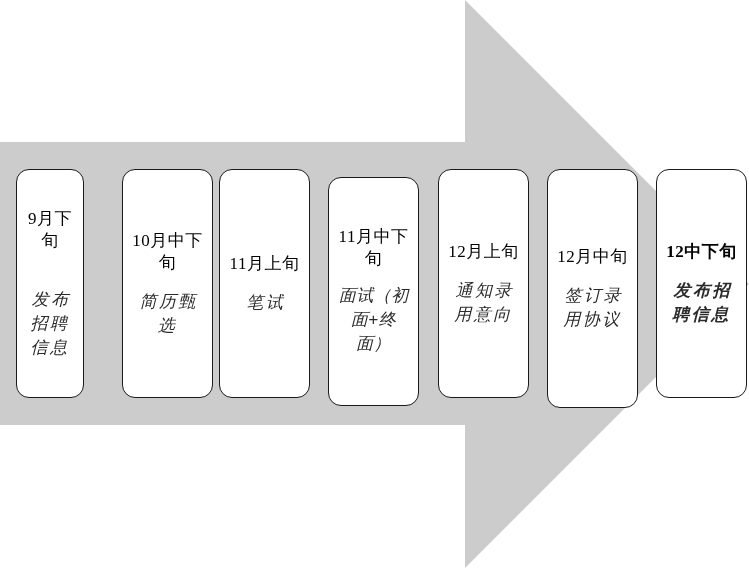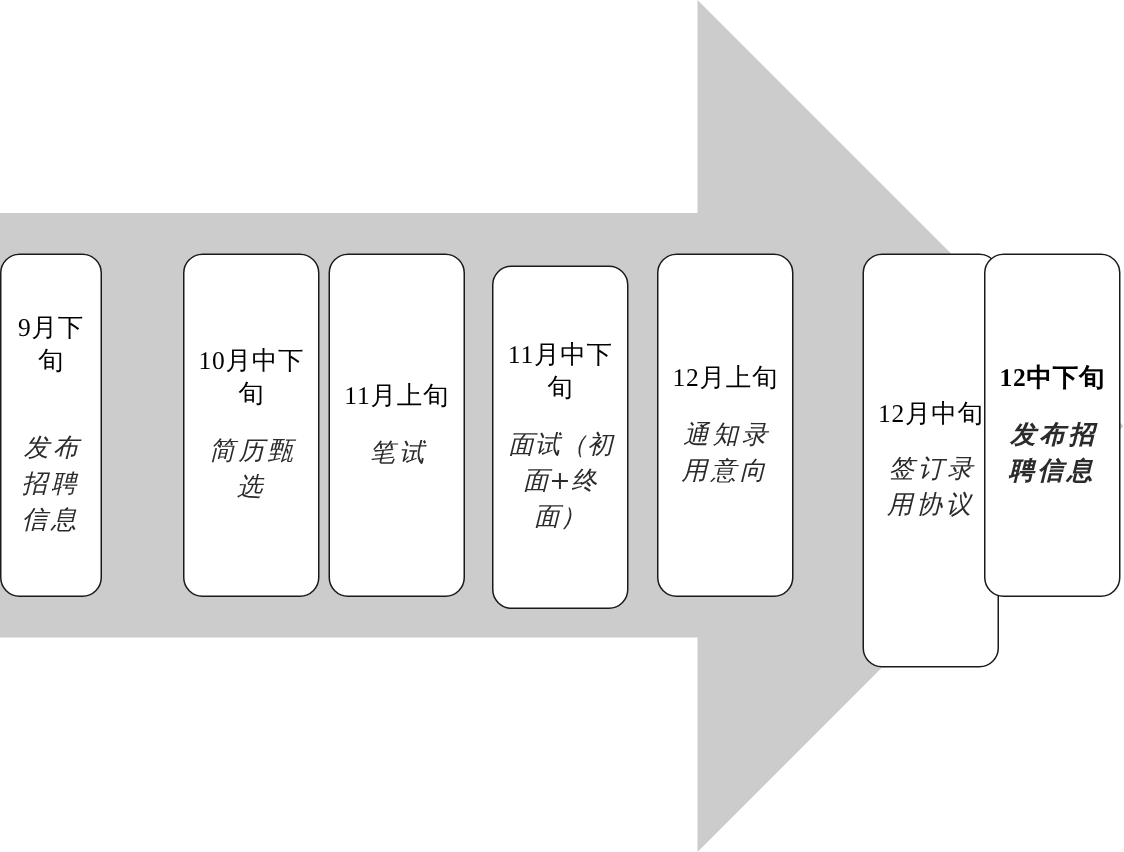--- a/index.html
+++ b/index.html
@@ -51,34 +51,34 @@
     text-align:center;
     width:100%;
     padding:0 6px;
     margin-top:14px;
     box-sizing:border-box;
     word-break:break-all;
     letter-spacing:2.5px;
     text-indent:2.5px;
     font-style:italic;
   }
-  .step-desc.tight{letter-spacing:0.5px;text-indent:0.5px;}
+  .step-desc.tight{letter-spacing:0.5px;text-indent:0.5px;font-family:Liberation Mono, monospace;}
 </style>
 </head>
 <body>
 
 <div id="canvas">
 
   <svg class="arrow-svg" width="749" height="568" viewBox="0 0 749 568">
     <polygon id="arrow-shape" points="0,142 465,142 465,0 749,284 465,568 465,425 0,425" fill="#cccccc"></polygon>
   </svg>
 
   <div class="boxes">
 
-    <div class="step-box" style="left: 0; width: 68px; top: 169px; height: 229px; background: rgb(255, 255, 255); border-color: rgb(26, 26, 26); border-radius: 13px; gap: 20px;">
+    <div class="step-box" style="left: 16px; width: 68px; top: 169px; height: 229px; background: rgb(255, 255, 255); border-color: rgb(26, 26, 26); border-radius: 13px; gap: 20px;">
       <div class="step-date">9月下旬</div>
       <div class="step-desc">发布招聘信息</div>
     </div>
 
     <div class="step-box" style="left: 110px; width: 91px; top: 169px; height: 229px; background: rgb(255, 255, 255); border-color: rgb(26, 26, 26); border-radius: 13px; margin-left: 12px;">
       <div class="step-date">10月中下旬</div>
       <div class="step-desc">简历甄选</div>
     </div>
 
     <div class="step-box" style="left: 219px; width: 91px; top: 169px; height: 229px; background: rgb(255, 255, 255); border-color: rgb(26, 26, 26); border-radius: 13px;">
@@ -89,21 +89,21 @@
     <div class="step-box" style="left: 328px; width: 91px; top: 177px; height: 229px; background: rgb(255, 255, 255); border-color: rgb(26, 26, 26); border-radius: 13px;">
       <div class="step-date">11月中下旬</div>
       <div class="step-desc tight">面试（初面+终面）</div>
     </div>
 
     <div class="step-box" style="left: 438px; width: 91px; top: 169px; height: 229px; background: rgb(255, 255, 255); border-color: rgb(26, 26, 26); border-radius: 13px;">
       <div class="step-date">12月上旬</div>
       <div class="step-desc">通知录用意向</div>
     </div>
 
-    <div class="step-box" style="left: 575px; width: 91px; top: 169px; height: 276px; background: rgb(255, 255, 255); border-color: rgb(26, 26, 26); border-radius: 13px;">
+    <div class="step-box" style="left: 547px; width: 91px; top: 169px; height: 239px; background: rgb(255, 255, 255); border-color: rgb(26, 26, 26); border-radius: 13px;">
       <div class="step-date">12月中旬</div>
       <div class="step-desc">签订录用协议</div>
     </div>
 
     <div class="step-box" style="left: 656px; width: 91px; top: 169px; height: 229px; background: rgb(255, 255, 255); border-color: rgb(26, 26, 26); border-radius: 13px; font-weight: bold;">
       <div class="step-date">12中下旬</div>
       <div class="step-desc">发布招聘信息</div>
     </div>
 
   </div>

